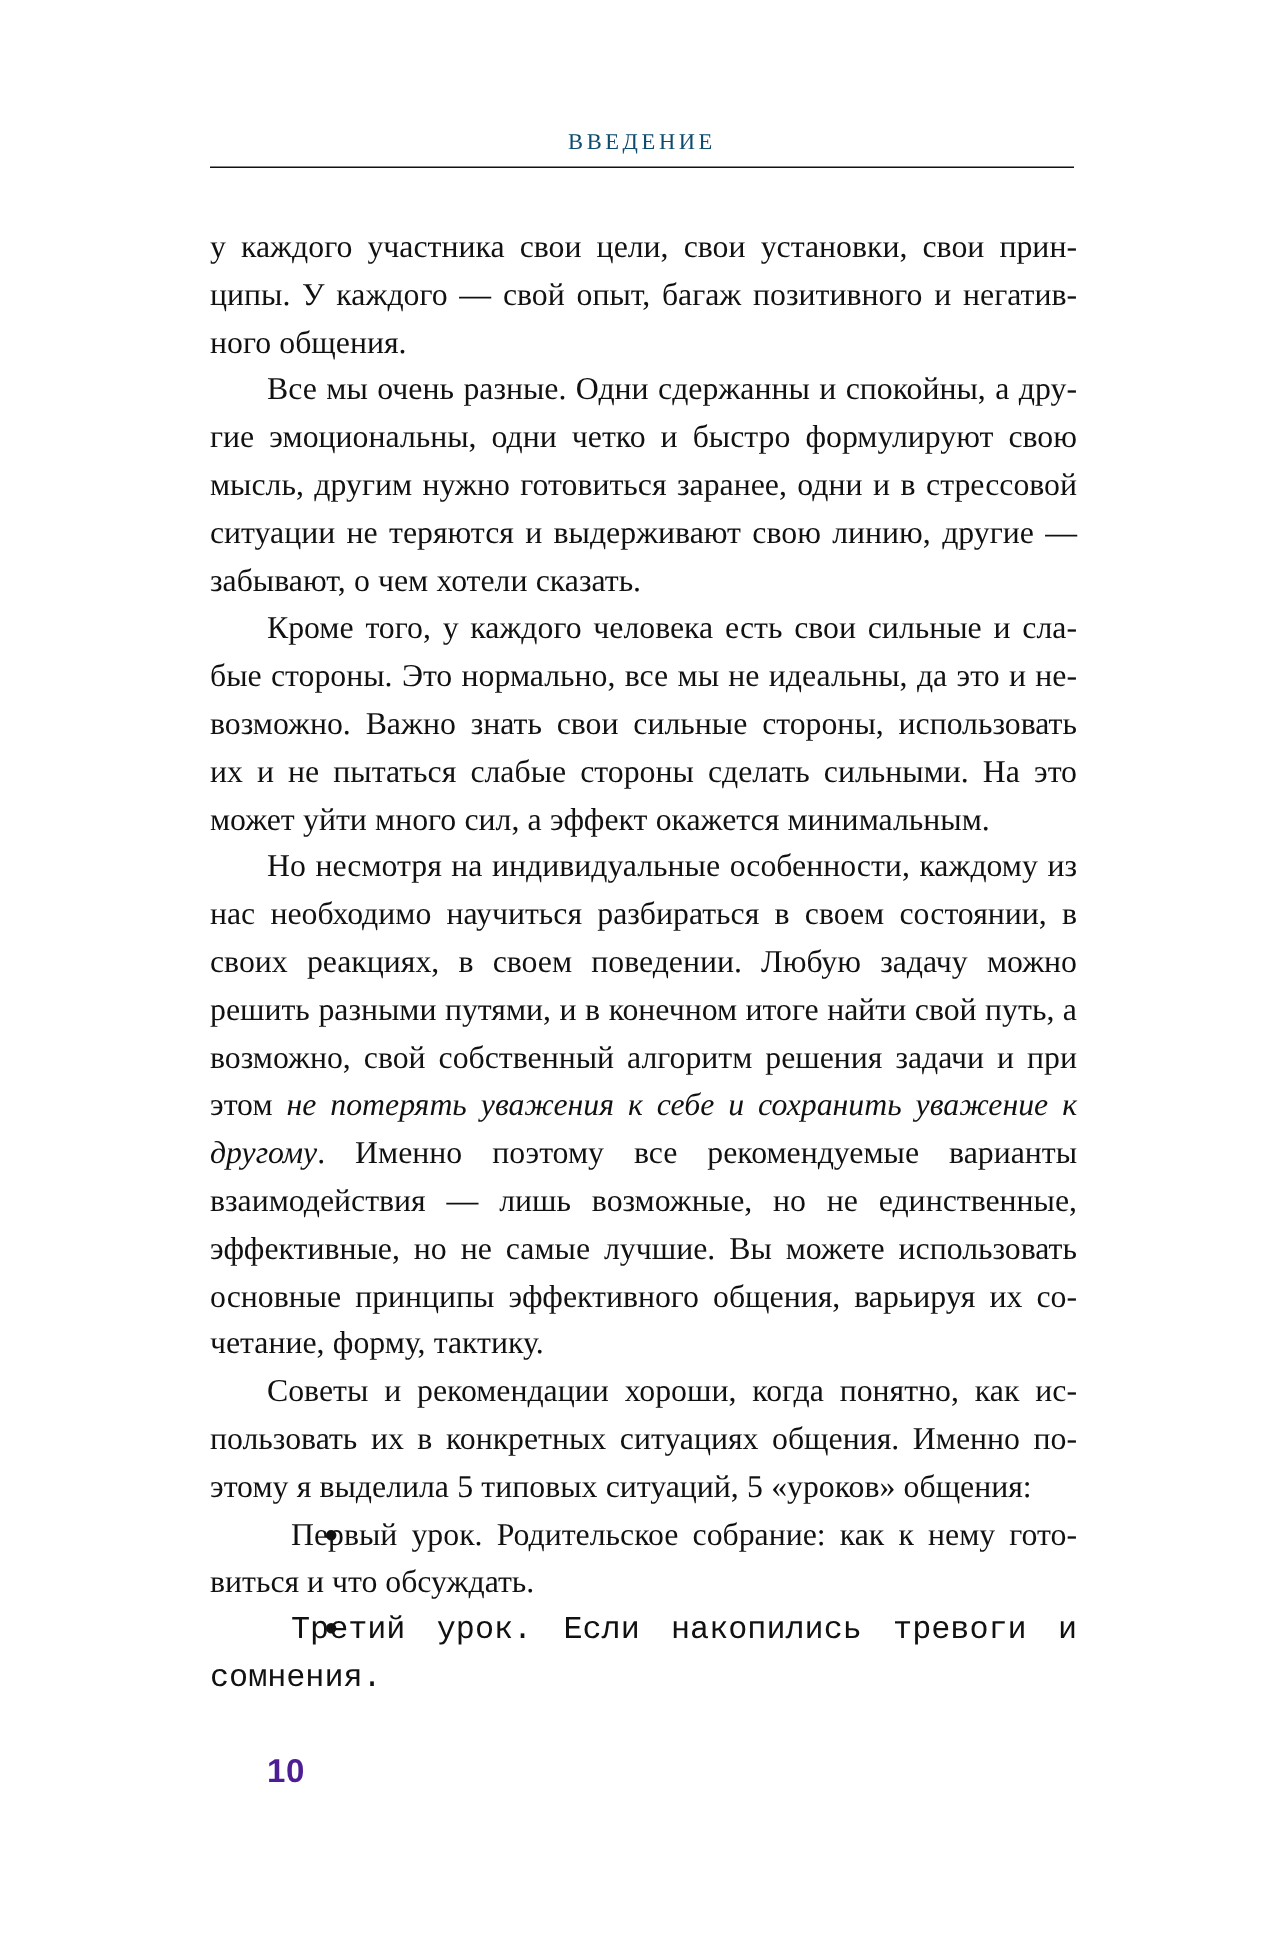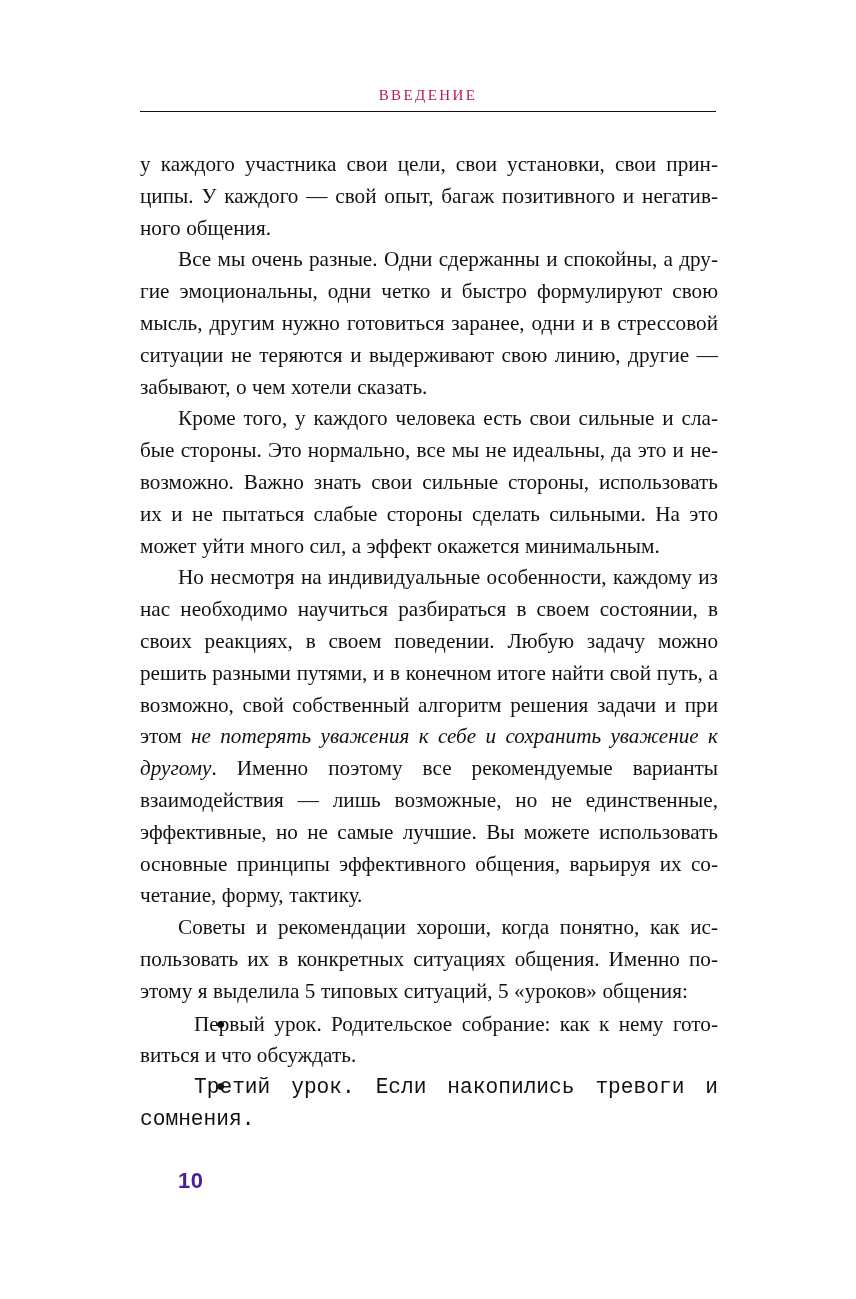--- a/index.html
+++ b/index.html
@@ -27,21 +27,21 @@
     left: 140px;
     top: 86px;
     width: 576px;
     text-align: center;
   }
   .header .running-title {
     font-family: "Liberation Serif", serif;
     font-size: 15px;
     letter-spacing: 2.4px;
     font-weight: 400;
-    color: #be185d;
+    color: #0c4a6e;
     text-transform: uppercase;
     display: inline-block;
   }
   .header .rule {
     margin-top: 7px;
     border-top: 1.6px solid #111;
     width: 100%;
     height: 0;
   }
   .content {

